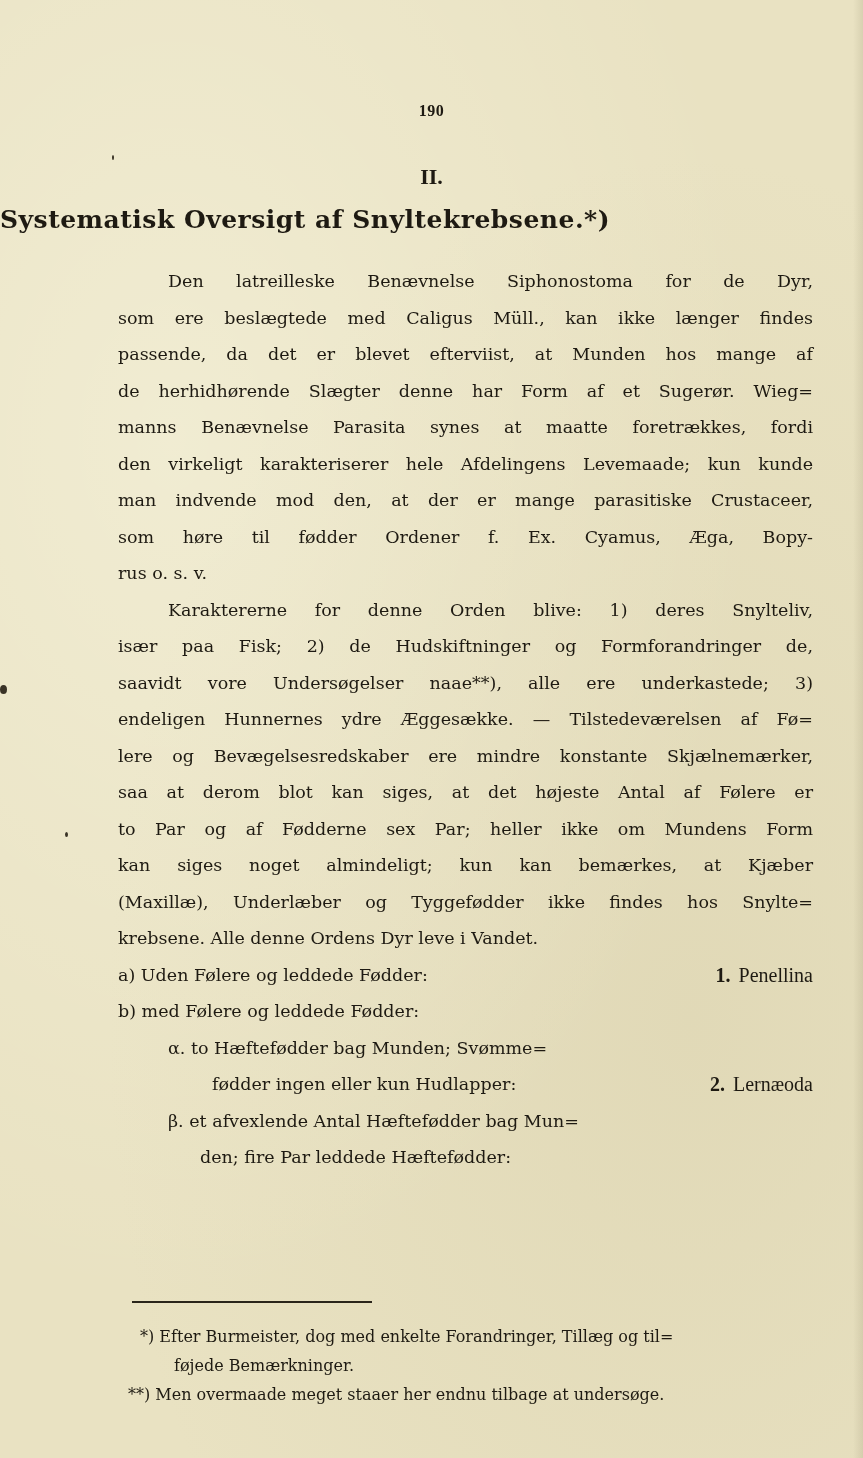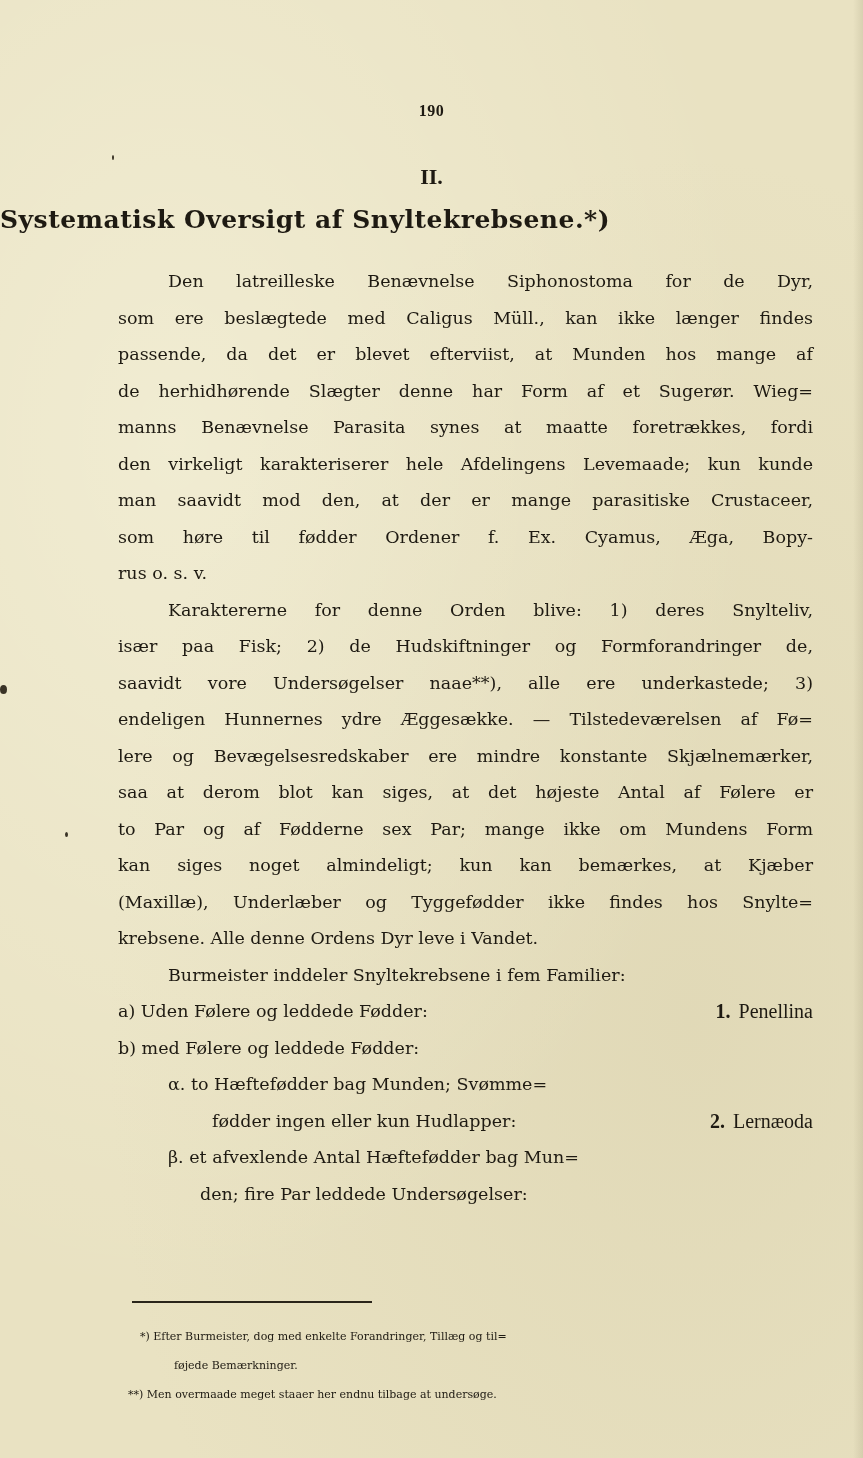--- a/index.html
+++ b/index.html
@@ -91,21 +91,21 @@
       top: 1301px;
       width: 240px;
       height: 2px;
       background: #2a251a;
     }
     .footnotes {
       position: absolute;
       left: 140px;
       top: 1322px;
       width: 675px;
-      font-size: 11px;
+      font-size: 16px;
       line-height: 29px;
     }
     .fn-line { display: block; white-space: nowrap; }
     .fn-cont { padding-left: 34px; }
     .speck {
       position: absolute;
       background: #3a3326;
       border-radius: 50%;
     }
   </style>
@@ -124,36 +124,35 @@
   <div class="section-title">Systematisk Oversigt af Snyltekrebsene.*)</div>
 
   <div class="text-block" style="top:263px;">
 
     <span class="line indent">Den latreilleske Benævnelse Siphonostoma for de Dyr,</span>
     <span class="line">som ere beslægtede med Caligus Müll., kan ikke længer findes</span>
     <span class="line">passende, da det er blevet efterviist, at Munden hos mange af</span>
     <span class="line">de herhidhørende Slægter denne har Form af et Sugerør. Wieg=</span>
     <span class="line">manns Benævnelse Parasita synes at maatte foretrækkes, fordi</span>
     <span class="line">den virkeligt karakteriserer hele Afdelingens Levemaade; kun kunde</span>
-    <span class="line">man saavidt mod den, at der er mange parasitiske Crustaceer,</span>
+    <span class="line">man indvende mod den, at der er mange parasitiske Crustaceer,</span>
     <span class="line">som høre til fødder Ordener f. Ex. Cyamus, Æga, Bopy-</span>
     <span class="line last">rus o. s. v.</span>
 
     <span class="line indent">Karaktererne for denne Orden blive: 1) deres Snylteliv,</span>
     <span class="line">især paa Fisk; 2) de Hudskiftninger og Formforandringer de,</span>
     <span class="line">saavidt vore Undersøgelser naae**), alle ere underkastede; 3)</span>
     <span class="line">endeligen Hunnernes ydre Æggesække. — Tilstedeværelsen af Fø=</span>
     <span class="line">lere og Bevægelsesredskaber ere mindre konstante Skjælnemærker,</span>
     <span class="line">saa at derom blot kan siges, at det højeste Antal af Følere er</span>
-    <span class="line">to Par og af Fødderne sex Par; mange ikke om Mundens Form</span>
+    <span class="line">to Par og af Fødderne sex Par; heller ikke om Mundens Form</span>
     <span class="line">kan siges noget almindeligt; kun kan bemærkes, at Kjæber</span>
     <span class="line">(Maxillæ), Underlæber og Tyggefødder ikke findes hos Snylte=</span>
     <span class="line last">krebsene. Alle denne Ordens Dyr leve i Vandet.</span>
 
-    <span class="line indent last">Burmeister inddeler Snyltekrebsene i fem Familier:</span>
 
     <div class="classify-row">
       <span>a) Uden Følere og leddede Fødder:</span>
       <span class="taxon">
         <span class="taxon-num">1.</span><span>Penellina</span>
       </span>
     </div>
     <div class="classify-row">
       <span>b) med Følere og leddede Fødder:</span>
     </div>
@@ -163,21 +162,21 @@
     <div class="classify-row" style="padding-left:94px;">
       <span>fødder ingen eller kun Hudlapper:</span>
       <span class="taxon">
         <span class="taxon-num">2.</span><span>Lernæoda</span>
       </span>
     </div>
     <div class="classify-row" style="padding-left:50px;">
       <span>β. et afvexlende Antal Hæftefødder bag Mun=</span>
     </div>
     <div class="classify-row" style="padding-left:82px;">
-      <span>den; fire Par leddede Undersøgelser:</span>
+      <span>den; fire Par leddede Hæftefødder:</span>
     </div>
   </div>
 
   <div class="footnote-rule"></div>
 
   <div class="footnotes">
     <span class="fn-line">
       <span>*)</span>
       <span>Efter Burmeister, dog med enkelte Forandringer, Tillæg og til=</span>
     </span>

